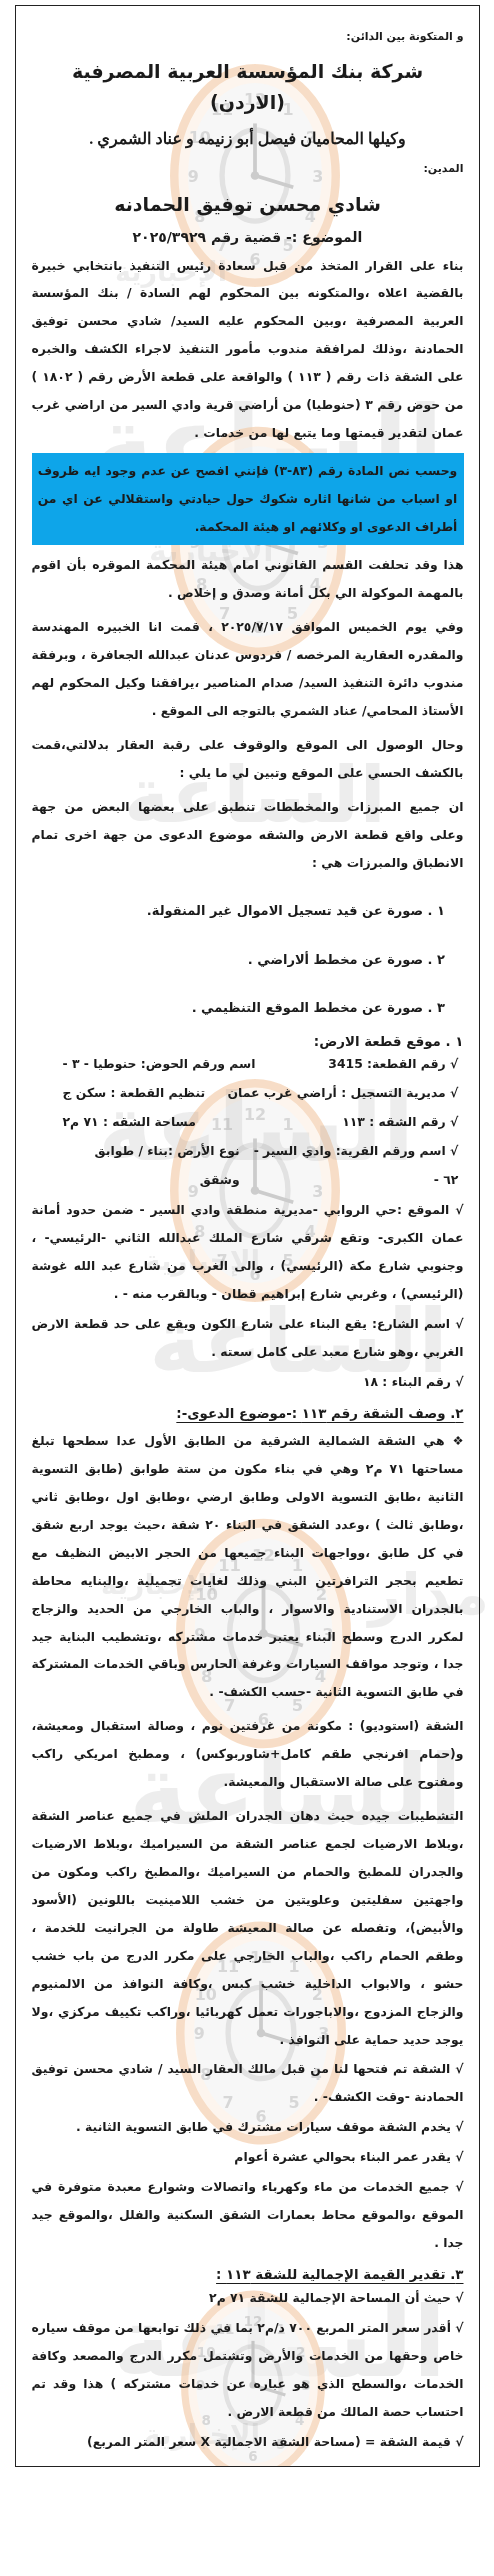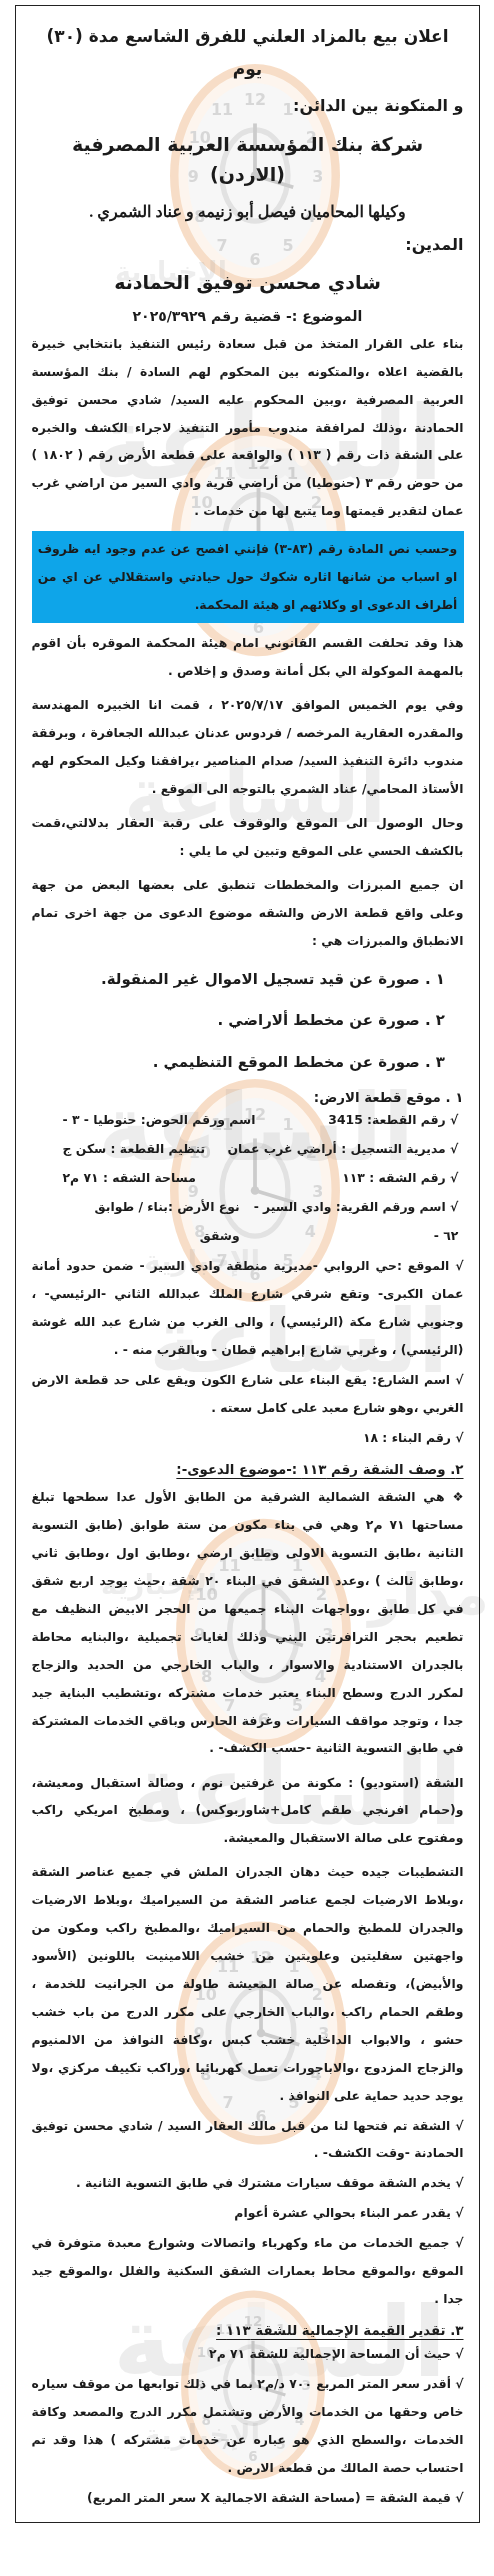--- a/index.html
+++ b/index.html
@@ -17,27 +17,27 @@
   .wm { position:absolute; z-index:1; pointer-events:none; }
   .wm-clock { opacity:.6; }
   .wm-word { color:#9a9a9a; opacity:.17; font-weight:bold; line-height:1; white-space:nowrap; }
 
   
   .box { position:relative; z-index:2; background:transparent; margin:0 auto; }
   .box1 { width:465px; border:1.5px solid #222; padding:13.4px 15.5px 10.3px; min-height:1448px; }
 
   
   .t1   { font-size:17px; text-align:center; line-height:1.95; }
-  .lbl  { font-size:16px; text-align:right; margin-top:10.3px; }
+  .lbl  { font-size:11px; text-align:right; margin-top:10.3px; }
   .name-big { font-size:19px; text-align:center; margin-top:13.4px; line-height:1.6; }
   .name-mid { font-size:16px; text-align:center; margin-top:9.3px; line-height:1.6;font-family:Liberation Serif, serif; }
   .subject  { font-size:14px; text-align:center; margin-top:10.3px; }
   .p    { font-size:12.4px; line-height:2.25; text-align:justify; margin-top:6.2px; }
   .hl   { background:#0ea5e9; padding:4.1px 6.2px; }
-  .list-item { font-size:15px; line-height:2.3; text-align:right; padding-right:18.5px; margin-top:7px; }
+  .list-item { font-size:13px; line-height:2.3; text-align:right; padding-right:18.5px; margin-top:19px; }
   .sec  { font-size:13.4px; text-align:right; margin-top:10.3px; }
   .u    { text-decoration:underline; text-underline-offset:4.1px; }
   .pair { display:flex; justify-content:space-between; font-size:12.4px; line-height:2.35; padding:0 5.2px 0 31px; }
   .chk  { font-size:12.4px; line-height:2.25; text-align:justify; margin-top:2px; }
 </style>
 </head>
 <body>
 
 <div class="page">
 
@@ -96,21 +96,20 @@
   <div class="wm wm-word" style="top:2293px;left:113px;font-size:98px">الساعة</div>
   <div class="wm wm-clock" style="top:2277px;right:170px"><svg width="144" height="216" viewBox="0 0 320 420">
         <use href="#wmclockface"></use>
       </svg></div>
   <div class="wm wm-word" style="top:2421px;left:144px;font-size:28px">الإخبارية</div>
   <div class="wm wm-clock" style="top:2519px;right:149px"><svg width="170" height="330" viewBox="0 0 320 420">
         <use href="#wmclockface"></use>
       </svg></div>
 
   <section class="box box1">
-    <h1 class="t1">اعلان بيع بالمزاد العلني للفرق الشاسع مدة (٣٠) يوم</h1>
     <p class="lbl">و المتكونة بين الدائن:</p>
     <h2 class="name-big">شركة بنك المؤسسة العربية المصرفية (الاردن)</h2>
     <h3 class="name-mid">وكيلها المحاميان فيصل أبو زنيمه و عناد الشمري .</h3>
     <p class="lbl">المدين:</p>
     <h2 class="name-big">شادي محسن توفيق الحمادنه</h2>
     <p class="subject">الموضوع :- قضية رقم ٢٠٢٥/٣٩٢٩</p>
 
     <p class="p">بناء على القرار المتخذ من قبل سعادة رئيس التنفيذ بانتخابي خبيرة بالقضية اعلاه ،والمتكونه بين المحكوم لهم السادة / بنك المؤسسة العربية المصرفية ،وبين المحكوم عليه السيد/ شادي محسن توفيق الحمادنة ،وذلك لمرافقة مندوب مأمور التنفيذ لاجراء الكشف والخبره على الشقة ذات رقم ( ١١٣ ) والواقعة على قطعة الأرض رقم ( ١٨٠٢ ) من حوض رقم ٣ (حنوطيا) من أراضي قرية وادي السير من اراضي غرب عمان لتقدير قيمتها وما يتبع لها من خدمات .</p>
     <p class="p hl">وحسب نص المادة رقم (٨٣-٣) فإنني افصح عن عدم وجود ايه ظروف او اسباب من شانها اثاره شكوك حول حيادتي واستقلالي عن اي من أطراف الدعوى او وكلائهم او هيئة المحكمة.</p>
     <p class="p">هذا وقد تحلفت القسم القانوني امام هيئة المحكمة الموقره بأن اقوم بالمهمة الموكولة الي بكل أمانة وصدق و إخلاص .</p>

